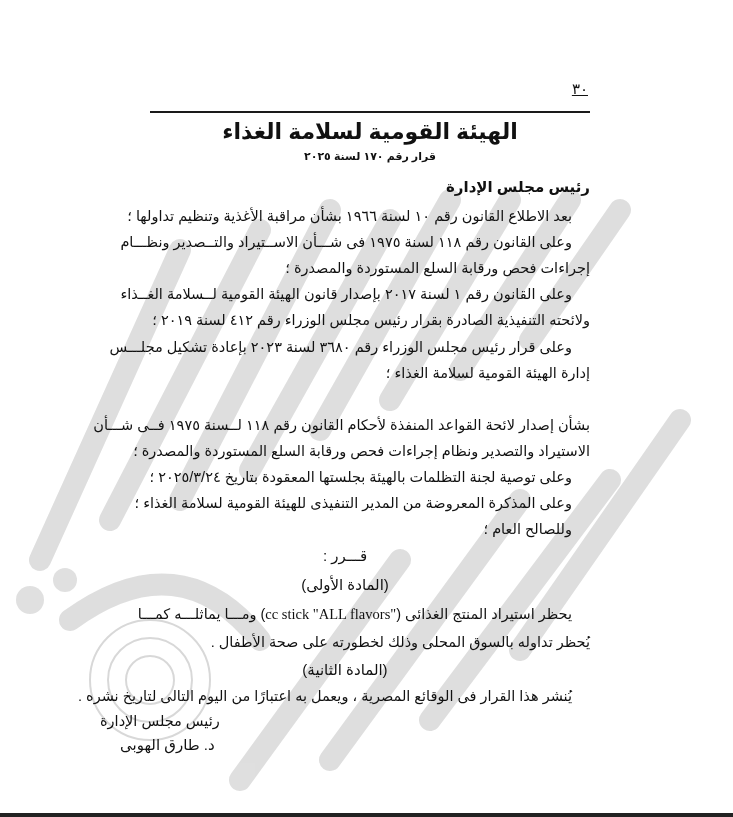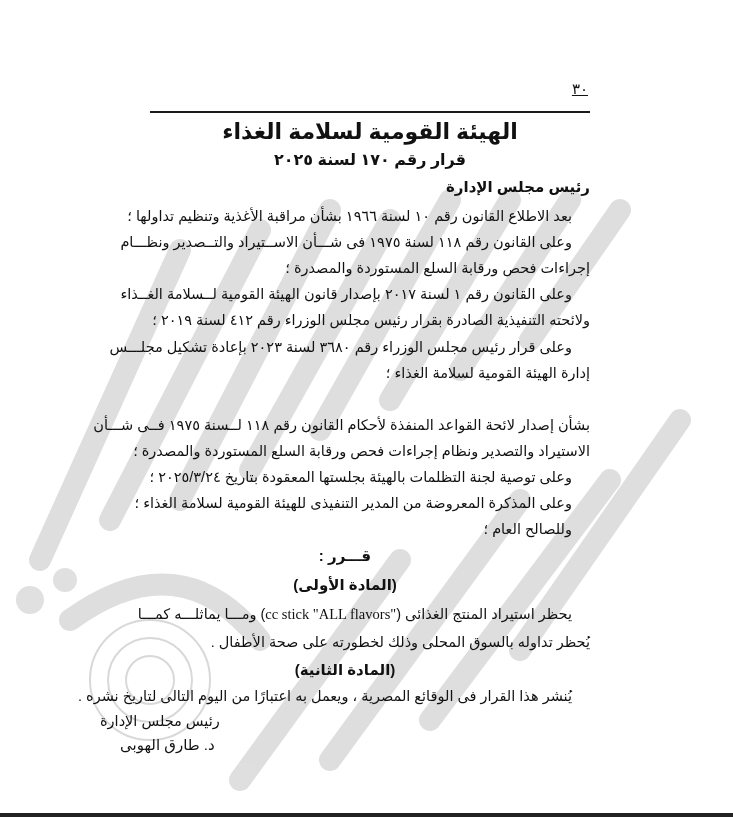--- a/index.html
+++ b/index.html
@@ -55,40 +55,40 @@
     }
     .title {
       position: absolute;
       left: 150px;
       width: 440px;
       text-align: center;
       direction: rtl;
       font-weight: bold;
     }
     .title.main { top: 119px; font-size: 22px; }
-    .title.sub { top: 150px; font-size: 16px; }
+    .title.sub { top: 150px; font-size: 11px; }
     .body-text {
       position: absolute;
       left: 100px;
       width: 490px;
       direction: rtl;
       font-size: 14.5px;
     }
     .line {
       position: absolute;
       right: 0;
       white-space: nowrap;
     }
     .line.indent { right: 18px; }
     .line.bold { font-weight: bold; font-size: 15px; }
     .line.center {
       left: 0;
       right: 0;
       text-align: center;
-      font-weight: bold;
+      font-weight: normal;
       font-size: 15px;
     }
     .latin { direction: ltr; unicode-bidi: embed; font-family: "Liberation Serif", serif; }
     .signature {
       position: absolute;
       left: 120px;
       top: 736px;
       direction: rtl;
       font-weight: normal;
       font-size: 15px;

